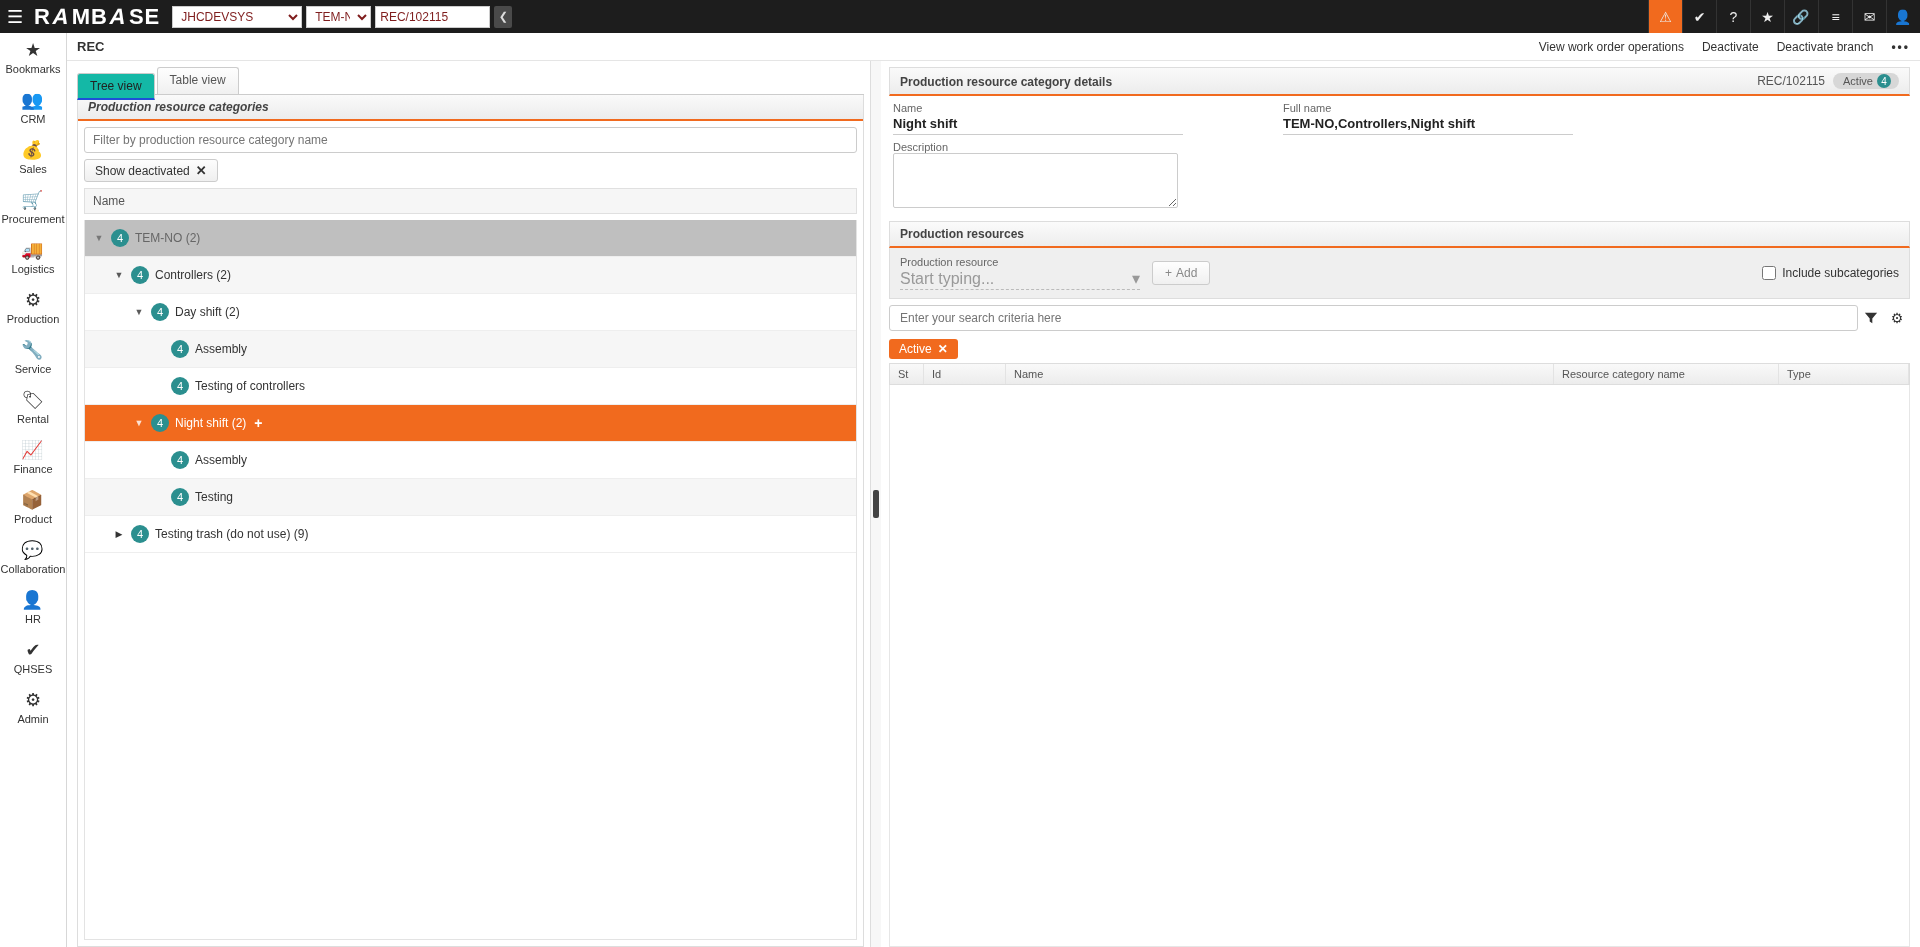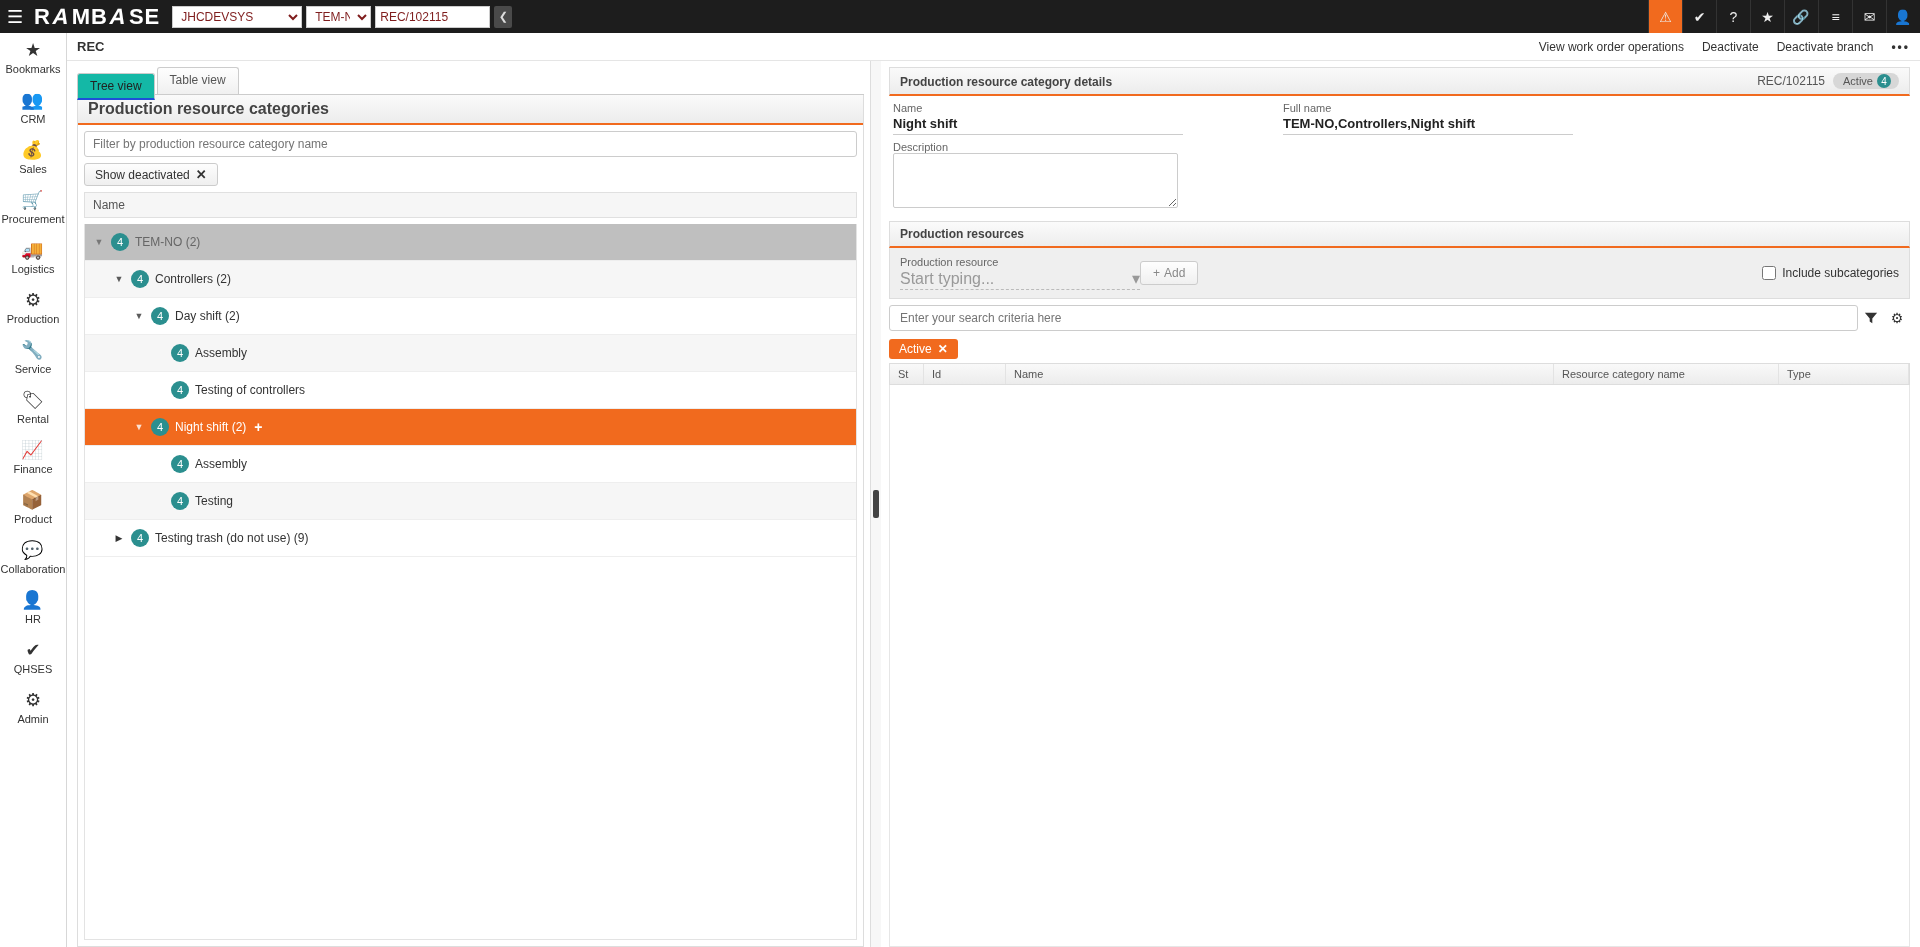--- a/index.html
+++ b/index.html
@@ -39,21 +39,21 @@
 .splitter { width:10px; background:#f7f7f7; position:relative; display:flex; align-items:center; justify-content:center;}
 .splitter .grip { width:6px; height:28px; background:#444; border-radius:2px; }
 .right-pane { flex:1; padding:6px 10px 0 8px; display:flex; flex-direction:column; overflow:hidden;}
 
 
 .tabs { display:flex; border-bottom:1px solid #ccc; }
 .tab { padding:5px 12px; border:1px solid #ccc; border-bottom:none; background:linear-gradient(#fefefe,#f0f0f0); font-size:12px; color:#555; border-radius:3px 3px 0 0; margin-right:2px; cursor:pointer;}
 .tab.active { background:#14b8a6; color:#222; position:relative; border-bottom:2px solid #1d4ed8; top:6px;}
 
 .panel { border:1px solid #ddd; border-top:none; flex:1; display:flex; flex-direction:column; }
-.panel-head { background:linear-gradient(#fafafa,#ececec); border-bottom:2px solid #f16a1e; padding:5px 10px; font-size:16px; color:#444; font-weight:600;}
+.panel-head { background:linear-gradient(#fafafa,#ececec); border-bottom:2px solid #f16a1e; padding:5px 10px; font-size:12px; color:#444; font-weight:600;font-style:italic;}
 .panel-body { padding:6px; display:flex; flex-direction:column; gap:6px;}
 .filter-input { width:100%; height:26px; border:1px solid #ccc; border-radius:3px; padding:0 8px; font-size:12px; color:#777;}
 .tag-btn { display:inline-flex; align-items:center; gap:6px; border:1px solid #ccc; border-radius:3px; background:linear-gradient(#fdfdfd,#efefef); padding:3px 10px; font-size:12px; color:#333; cursor:pointer; width:max-content;}
 .tag-btn .x { font-weight:bold; font-size:13px; }
 
 .tree-head { background:#f6f6f6; border:1px solid #e0e0e0; padding:5px 8px; font-size:12px; color:#555; }
 .tree { border:1px solid #e3e3e3; border-top:none; flex:1; overflow:auto;}
 .trow { display:flex; align-items:center; height:37px; font-size:12px; color:#333; border-bottom:1px solid #eee; cursor:pointer;}
 .trow.alt { background:#f6f6f6; }
 .trow.root { background:#bfbfbf; color:#666; }
@@ -70,21 +70,21 @@
 .section-head .right { margin-left:auto; display:flex; align-items:center; gap:8px;}
 .status-pill { background:#d7d7d7; color:#555; padding:1px 8px 1px 10px; border-radius:10px; font-size:11px; display:inline-flex; align-items:center; gap:4px;}
 .status-pill .dot { width:14px; height:14px; border-radius:50%; background:#2b8f8f; color:#fff; display:inline-flex; align-items:center; justify-content:center; font-size:10px;}
 .field-row { display:flex; gap:30px; padding:6px 4px; }
 .field { flex:1; }
 .field .flabel { font-size:11px; color:#666; }
 .field .fval { border-bottom:1px solid #ccc; padding:2px 0 3px; font-size:13px; font-weight:600; color:#222;}
 .textarea { width:285px; height:55px; border:1px solid #ccc; border-radius:2px; resize:both; }
 
 .subhead { background:linear-gradient(#fbfbfb,#ededed); border:1px solid #ddd; border-bottom:2px solid #f16a1e; padding:5px 10px; font-size:12px; font-weight:600; color:#444;}
-.toolbar { background:#efefef; border:1px solid #ddd; border-top:none; padding:8px 10px; display:flex; align-items:center; }
+.toolbar { background:#efefef; border:1px solid #ddd; border-top:none; padding:8px 10px; display:flex; align-items:center; gap:12px;}
 .combo-field { display:flex; flex-direction:column; }
 .combo-field .flabel { font-size:11px; color:#666; }
 .combo { width:240px; height:22px; border-bottom:1px dashed #bbb; display:flex; align-items:center; justify-content:space-between; color:#999; font-size:16px; cursor:pointer;}
 .btn { border:1px solid #ccc; background:linear-gradient(#fefefe,#f0f0f0); border-radius:3px; padding:4px 12px; font-size:12px; color:#888; display:inline-flex; align-items:center; gap:4px; cursor:not-allowed;}
 .chk { display:flex; align-items:center; gap:6px; margin-left:auto; font-size:12px; color:#333;}
 .chk input { width:14px; height:14px; }
 
 .search-row { display:flex; gap:0; padding:6px 0 4px;}
 .search-row input { flex:1; height:26px; border:1px solid #ccc; border-radius:3px; padding:0 10px; font-size:12px;}
 .iconbtn { width:26px; height:26px; display:flex; align-items:center; justify-content:center; font-size:14px; color:#333; cursor:pointer;}

